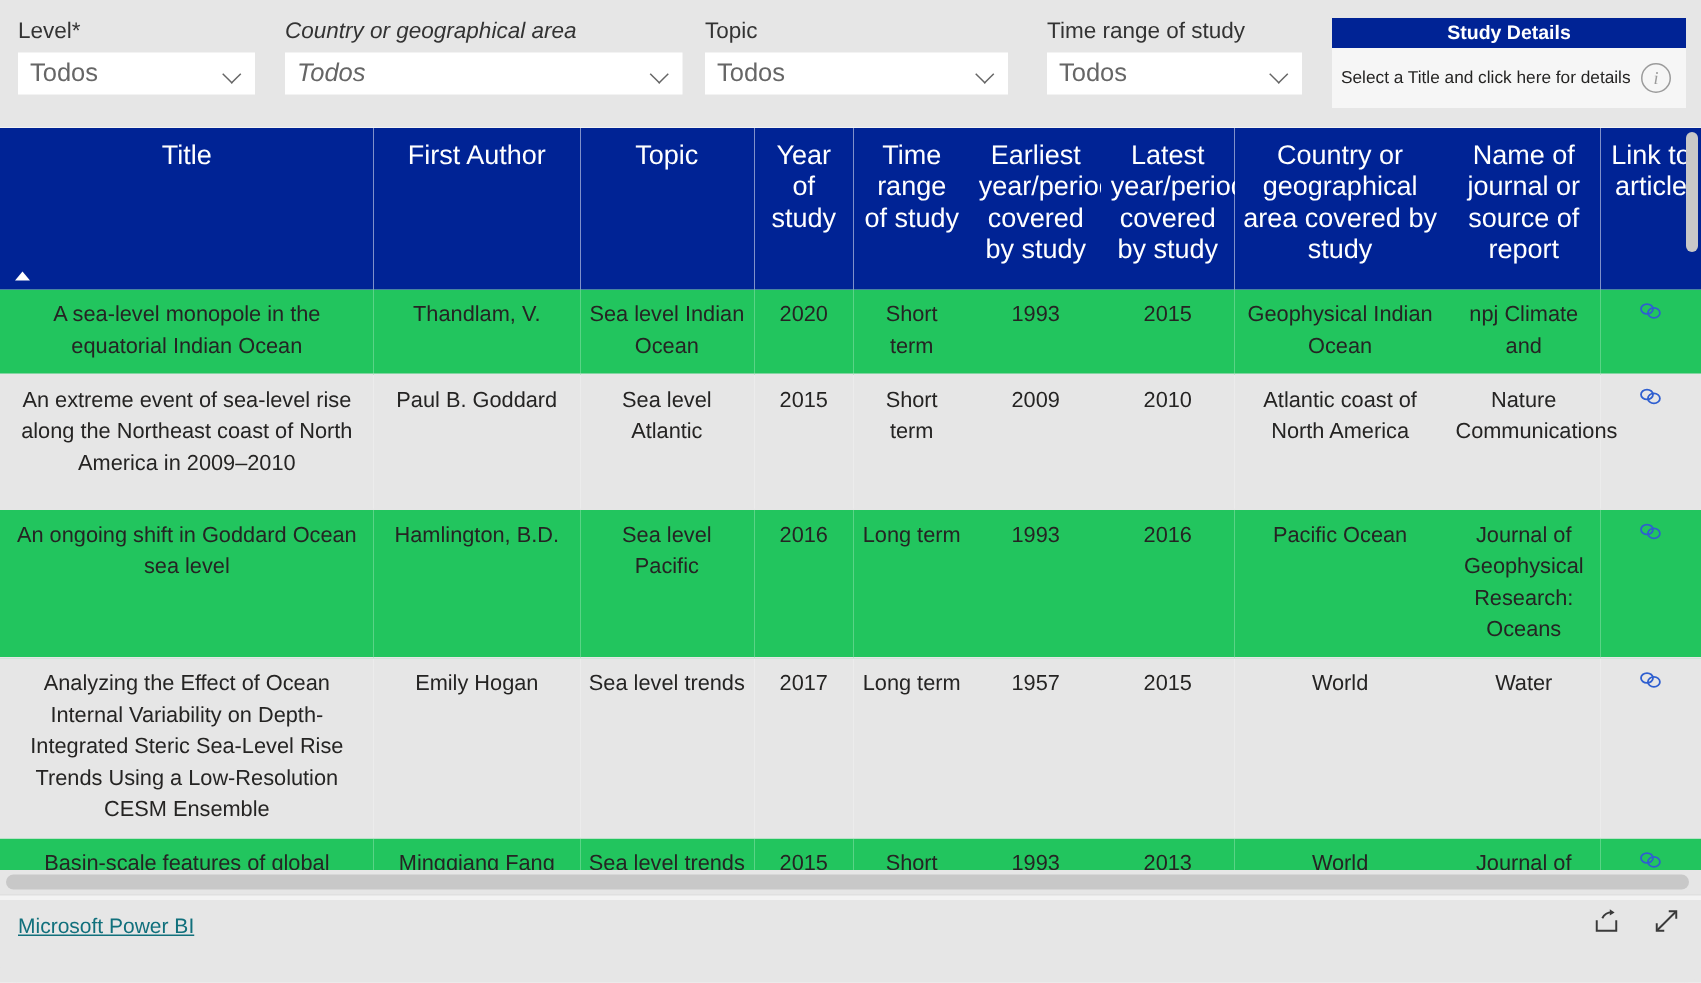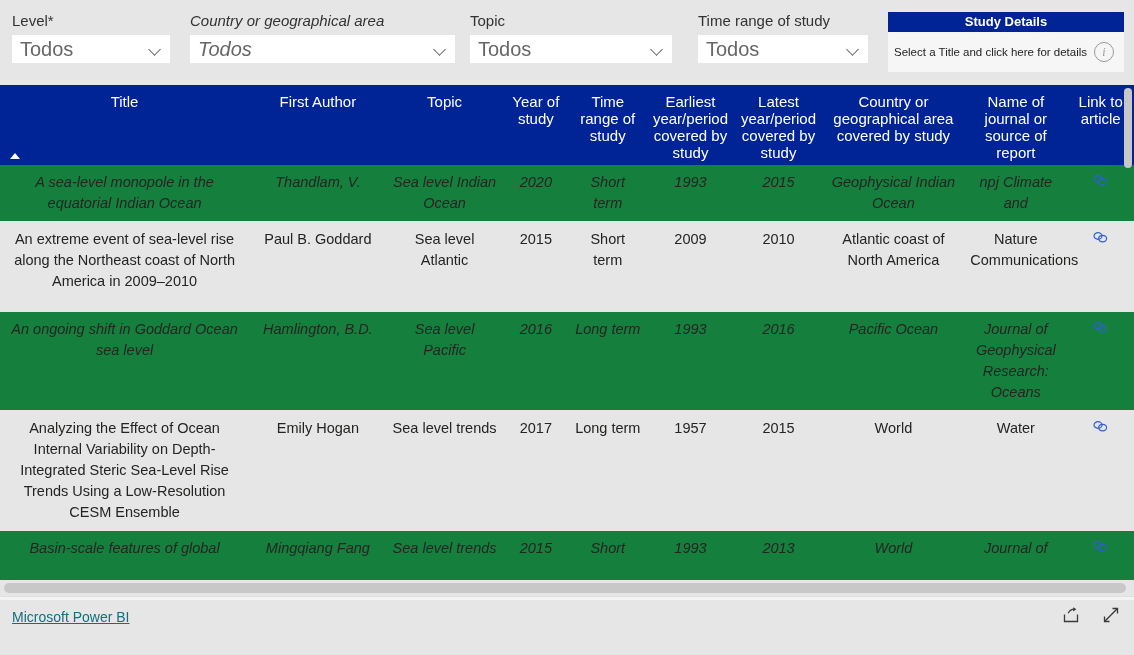--- a/index.html
+++ b/index.html
@@ -27,21 +27,21 @@
     margin-bottom: 6px; white-space: nowrap;
   }
   .slicer-box {
     position: relative;
     background: #ffffff;
     height: 28px;
     display: flex; align-items: center;
     padding: 0 8px;
   }
   .slicer-value {
-    font-size: 20px; color: #666666; flex: 1;
+    font-size: 17px; color: #666666; flex: 1;
     white-space: nowrap; overflow: hidden;
   }
   .chev {
     width: 14px; height: 14px; flex: none;
     position: relative;
   }
   .chev::before {
     content: "";
     position: absolute; left: 2px; top: 3px;
     width: 8px; height: 8px;
@@ -83,23 +83,23 @@
     position: absolute; left: 0; top: 85px;
     width: 1134px; height: 495px;
     background: #ffffff;
     overflow: hidden;
   }
   table.grid {
     width: 1134px; border-collapse: collapse; table-layout: fixed;
   }
   table.grid th {
     background: #002395; color: #ffffff;
-    font-size: 15px; font-weight: 400;
+    font-size: 18px; font-weight: 400;
     vertical-align: top;
-    padding: 8px 6px 4px 6px;
+    padding: 8px 6px 16px 6px;
     height: 72px;
     text-align: center;
     position: relative;
   }
   th.col-title { text-align: center; }
   .sort-caret {
     position: absolute; left: 10px; bottom: 6px;
     width: 0; height: 0;
     border-left: 5px solid transparent;
     border-right: 5px solid transparent;
@@ -108,21 +108,21 @@
   table.grid td {
     font-size: 14.5px; color: #252423;
     vertical-align: top;
     padding: 7px 6px 7px 6px;
     text-align: center;
     line-height: 21px;
     border-bottom: 1px solid #e6e6e6;
   }
   td.cell-title { text-align: left; }
   tr.band td { background: #e6e6e6; }
-  tr.plain td { background: #15803d; font-style: italic; }
+  tr.plain td { background: #22c55e; }
 
   
   tr.r1 td { height: 50px; }
   tr.r2 td { height: 90px; }
   tr.r3 td { height: 90px; }
   tr.r4 td { height: 110px; }
   tr.r5 td { height: 56px; }
 
   .link-icon { display: inline-block; color: #2f5fd0; }
   .link-icon svg { display: block; }

